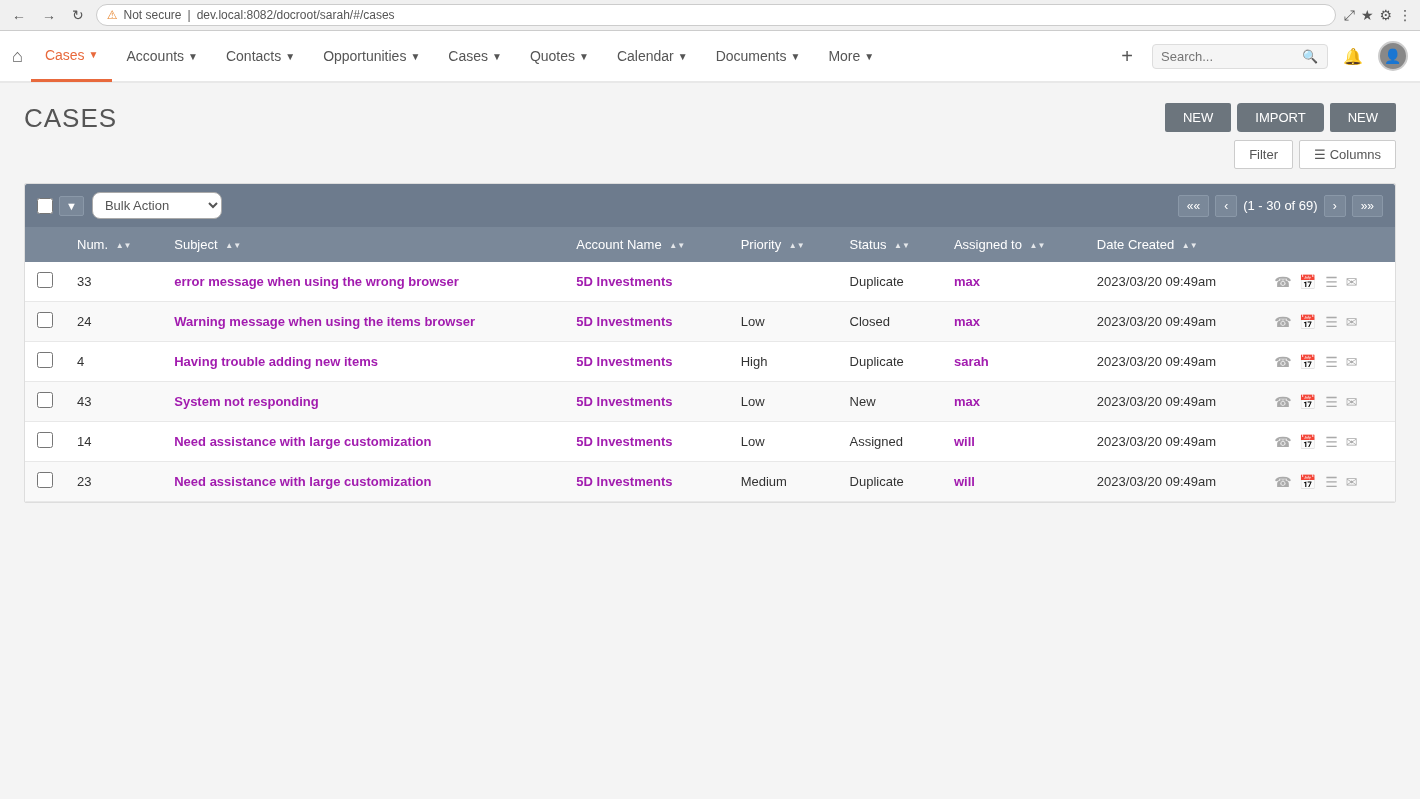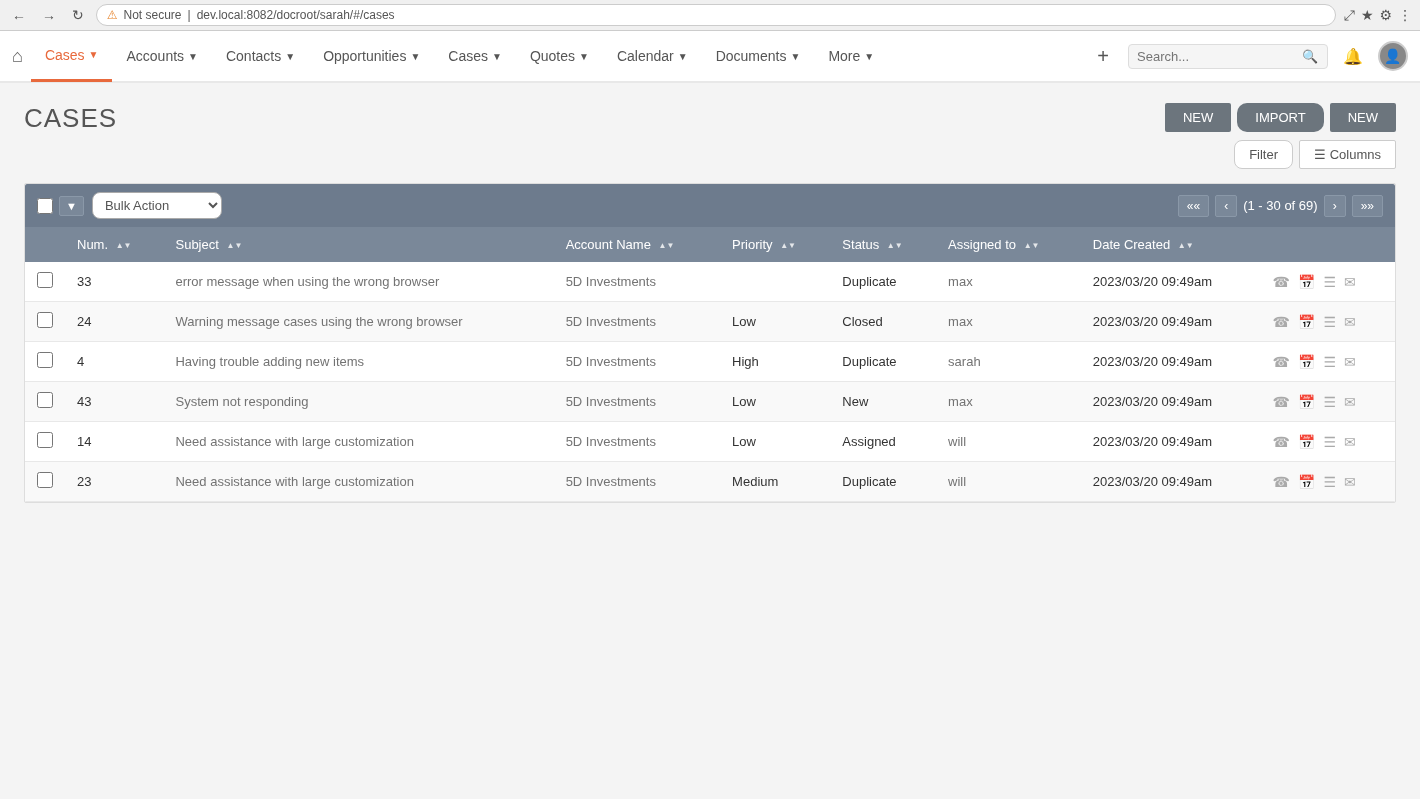--- a/index.html
+++ b/index.html
@@ -81,21 +81,21 @@
       align-items: center;
       gap: 10px;
     }
     .search-box {
       display: flex;
       align-items: center;
       background: #f5f5f5;
       border: 1px solid #ddd;
       border-radius: 4px;
       padding: 4px 8px;
-      width: 200px;
+      width: 176px;
     }
     .search-box input {
       background: none;
       border: none;
       outline: none;
       font-size: 13px;
       width: 100%;
       color: #666;
     }
     .add-btn {
@@ -175,30 +175,30 @@
       font-size: 13px;
       border-radius: 2px;
     }
     .btn-import {
       background: #6c757d;
       color: white;
       border: none;
       padding: 7px 18px;
       cursor: pointer;
       font-size: 13px;
-      border-radius: 10px;
+      border-radius: 4px;
     }
     .btn-filter {
       background: white;
       color: #555;
       border: 1px solid #ccc;
       padding: 6px 14px;
       cursor: pointer;
       font-size: 13px;
-      border-radius: 8px;
+      border-radius: 2px;
     }
     .btn-columns {
       background: white;
       color: #555;
       border: 1px solid #ccc;
       padding: 6px 14px;
       cursor: pointer;
       font-size: 13px;
       border-radius: 2px;
       display: flex;
@@ -302,23 +302,24 @@
     }
     .data-table tbody tr:nth-child(even) {
       background: #f9f9f9;
     }
     .data-table tbody td {
       padding: 10px 12px;
       font-size: 13px;
       vertical-align: middle;
     }
     .link-text {
-      color: #737373;
+      color: #a21caf;
       cursor: pointer;
       text-decoration: none;
+      font-weight: bold;
     }
     .row-actions {
       display: flex;
       gap: 8px;
       align-items: center;
       color: #999;
       font-size: 14px;
     }
     .row-action-icon {
       cursor: pointer;
@@ -512,21 +513,21 @@
         <span class="row-action-icon" title="Email">✉</span>
       </div>
     </td>
   </tr>
           <tr>
     <td>
       <input type="checkbox" class="row-checkbox" style="">
     </td>
     <td>24</td>
     <td>
-      <a class="link-text">Warning message cases using the wrong browser</a>
+      <a class="link-text">Warning message when using the items browser</a>
     </td>
     <td>
       <a class="link-text">5D Investments</a>
     </td>
     <td>Low</td>
     <td>Closed</td>
     <td>
       <a class="link-text">max</a>
     </td>
     <td>2023/03/20 09:49am</td>

